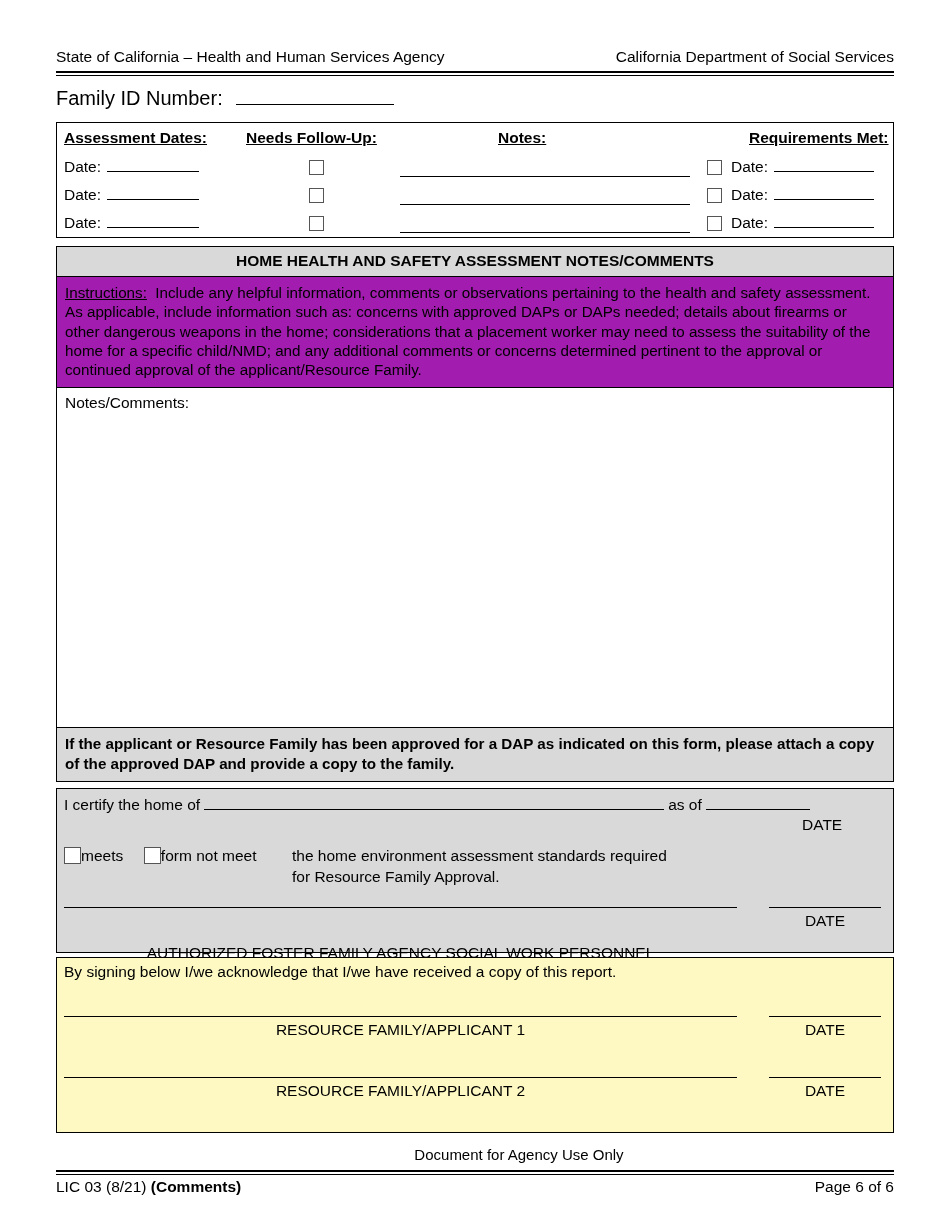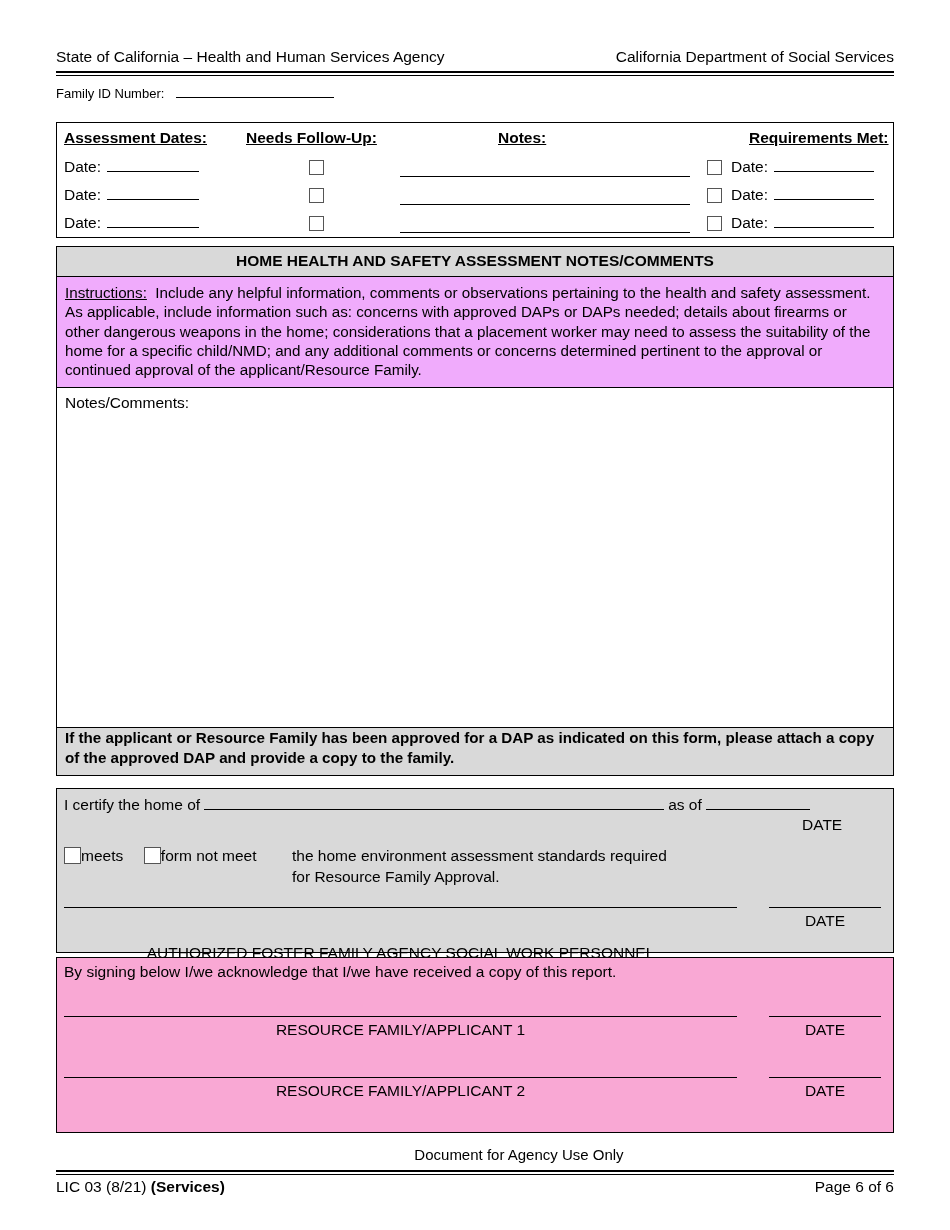--- a/index.html
+++ b/index.html
@@ -39,21 +39,21 @@
     width: 838px;
     background: #000;
   }
   .hdr-rule.r1 { top: 71px;  height: 2px; }
   .hdr-rule.r2 { top: 75px;  height: 1px; }
 
   .famid {
     position: absolute;
     left: 56px;
     top: 85px;
-    font-size: 13px;
+    font-size: 20px;
     white-space: nowrap;
   }
   .ul-fill {
     display: inline-block;
     border-bottom: 1.6px solid #000;
     vertical-align: baseline;
   }
 
   
   .box {
@@ -151,40 +151,40 @@
     padding: 5px 0 6px 0;
     box-sizing: border-box;
   }
   .nc-instr {
     border: 1.8px solid #000;
     border-top: none;
     padding: 6px 8px 8px 8px;
     font-size: 15.2px;
     line-height: 1.27;
     box-sizing: border-box;
-    background: #f0abfc;
+    background: #a21caf;
   }
   .nc-instr u { text-decoration: underline; }
   .nc-body {
     border: 1.8px solid #000;
     border-top: none;
     height: 340px;
     padding: 6px 8px;
     font-size: 15.5px;
     box-sizing: border-box;
     background: #fff;
   }
   .nc-foot {
     border: 1.8px solid #000;
     border-top: none;
     background: #d9d9d9;
     font-size: 15.2px;
     font-weight: bold;
     line-height: 1.3;
-    padding: 0 8px 7px 8px;
+    padding: 6px 8px 7px 8px;
     box-sizing: border-box;
   }
 
   
   .cert-box {
     position: absolute;
     left: 56px;
     top: 788px;
     width: 838px;
     height: 165px;
@@ -276,21 +276,21 @@
   }
 
   
   .ack-box {
     position: absolute;
     left: 56px;
     top: 957px;
     width: 838px;
     height: 176px;
     border: 1.8px solid #000;
-    background: #f9a8d4;
+    background: #fef9c3;
     box-sizing: border-box;
   }
   .ack-text {
     position: absolute;
     left: 7px;
     top: 5px;
     font-size: 15.5px;
   }
   .sig-line {
     position: absolute;
@@ -444,17 +444,17 @@
     <div class="sig-line sl-name2"></div>
     <div class="sig-line sl-date2"></div>
     <div class="sig-label lb-name2">RESOURCE FAMILY/APPLICANT 2</div>
     <div class="sig-label lb-date2">DATE</div>
   </div>
 
   <div class="foot-center">Document for Agency Use Only</div>
   <div class="foot-rule f1"></div>
   <div class="foot-rule f2"></div>
   <div class="foot-row">
-    <span><span>LIC 03 (8/21) </span><b>(Services)</b></span>
+    <span><span>LIC 03 (8/21) </span><b>(Comments)</b></span>
     <span>Page 6 of 6</span>
   </div>
 
 </div>
 
 </body></html>

